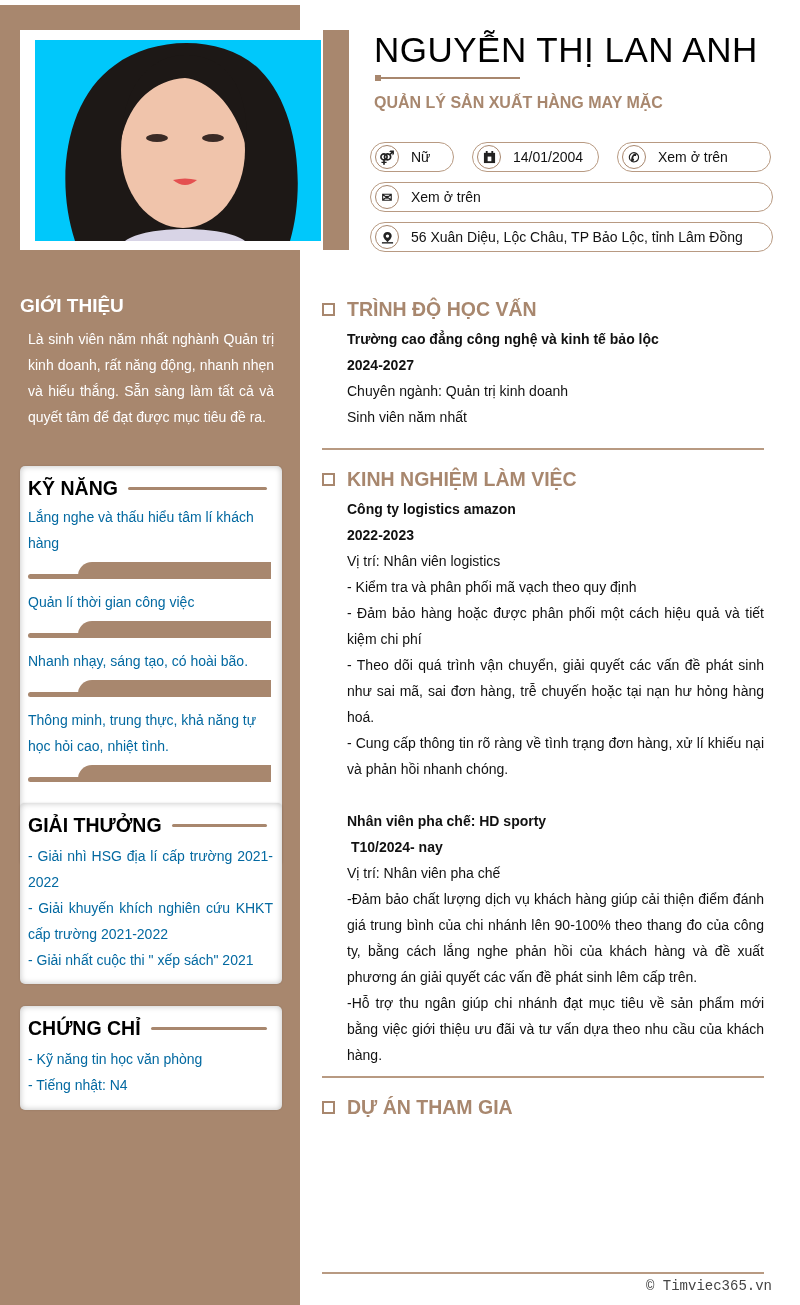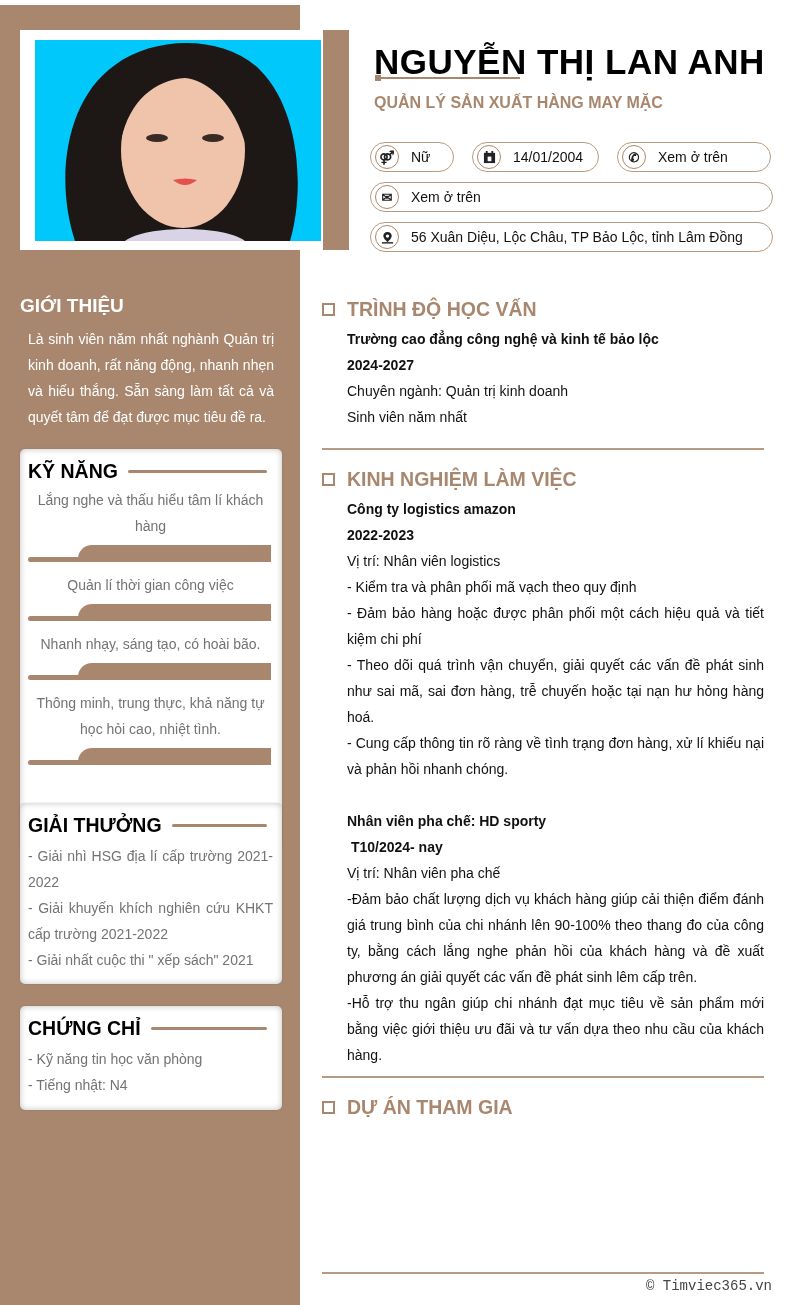--- a/index.html
+++ b/index.html
@@ -6,36 +6,36 @@
   html, body { width: 800px; height: 1305px; background: #ffffff; overflow: hidden; }
   body { position: relative; font-family: "Liberation Sans", sans-serif; color: #111; }
 
   .sidebar-bg { position: absolute; left: 0; top: 5px; width: 300px; height: 1300px; background: #a8876e; }
 
   .photo-frame { position: absolute; left: 20px; top: 30px; width: 303px; height: 220px; background: #fff; }
   .photo { position: absolute; left: 35px; top: 40px; width: 286px; height: 201px; background: #00c8fb; overflow: hidden; }
   .photo svg { display: block; }
   .photo-bar { position: absolute; left: 323px; top: 30px; width: 26px; height: 220px; background: #a8876e; }
 
-  .name { position: absolute; left: 374px; top: 30px; font-size: 35px; font-weight: bold; letter-spacing: 0.5px; color: #000; white-space: nowrap; margin-top: 12px; }
+  .name { position: absolute; left: 374px; top: 30px; font-size: 35px; font-weight: normal; letter-spacing: 0.5px; color: #000; white-space: nowrap; }
   .name-rule { position: absolute; left: 375px; top: 77px; width: 145px; height: 2px; background: #a8876e; }
   .name-rule::before { content: ""; position: absolute; left: 0; top: -2px; width: 6px; height: 6px; background: #a8876e; }
   .job-title { position: absolute; left: 374px; top: 94px; font-size: 16px; font-weight: bold; color: #a8876e; white-space: nowrap; }
 
   .pill { position: absolute; height: 30px; border: 1.5px solid #b89a82; border-radius: 16px; display: flex; align-items: center; padding-left: 4px; font-size: 14px; color: #111; background:#fff; }
   .pill .ico { width: 24px; height: 24px; border: 1.5px solid #a8876e; border-radius: 50%; display: flex; align-items: center; justify-content: center; margin-right: 12px; flex-shrink: 0; font-size: 13px; color: #222; font-weight: bold; }
   .pill .ico svg { width: 13px; height: 13px; }
 
   .sidebar-heading-white { position: absolute; left: 20px; top: 295px; color: #fff; font-size: 19px; font-weight: bold; }
   .intro-text { position: absolute; left: 28px; top: 326px; width: 246px; color: #fff; font-size: 14px; line-height: 26px; text-align: justify; }
 
   .card { position: absolute; left: 20px; width: 262px; background: #fff; border-radius: 5px; box-shadow: 0 0 6px rgba(0,0,0,0.25) inset, 0 0 2px rgba(0,0,0,0.15); padding: 8px 9px 10px 8px; }
   .card-heading { display: flex; align-items: center; font-size: 19.5px; font-weight: bold; color: #000; height: 28px; }
   .card-heading .rule { flex: 1; height: 3px; background: #a8876e; margin-left: 10px; margin-right: 6px; border-radius: 2px; }
-  .card-text { font-size: 14px; line-height: 26px; color: #737373; }
+  .card-text { font-size: 14px; line-height: 26px; color: #0369a1; }
   .card-text.just { text-align: justify; }
 
   .skill-item { margin-top: 2px; }
   .skill-bar { position: relative; height: 17px; margin: 6px 2px 10px 0; }
   .skill-bar .thin { position: absolute; left: 0; bottom: 0; width: 60px; height: 5px; background: #a8876e; border-radius: 3px 0 0 3px; }
   .skill-bar .thick { position: absolute; left: 50px; right: 0; top: 0; height: 17px; background: #a8876e; border-top-left-radius: 14px; }
 
   .main-section { position: absolute; left: 322px; width: 442px; }
   .section-title { display: flex; align-items: center; font-size: 19.5px; font-weight: bold; color: #a8876e; height: 26px; }
   .section-title .box { width: 13px; height: 13px; border: 2px solid #a8876e; margin-right: 12px; }
@@ -100,21 +100,21 @@
         <circle cx="7" cy="5.5" r="1.8" fill="#fff"></circle>
         <rect x="1" y="12" width="12" height="1.5" fill="#222"></rect>
       </svg>
   </span>
   <span>56 Xuân Diệu, Lộc Châu, TP Bảo Lộc, tỉnh Lâm Đồng</span>
 </div>
 
 <div class="sidebar-heading-white">GIỚI THIỆU</div>
 <div class="intro-text">Là sinh viên năm nhất nghành Quản trị kinh doanh, rất năng động, nhanh nhẹn và hiếu thắng. Sẵn sàng làm tất cả và quyết tâm để đạt được mục tiêu đề ra.</div>
 
-<div class="card" style="top:449px; height:400px;text-align:center;">
+<div class="card" style="top:466px; height:400px;">
   <div class="card-heading">
     <span>KỸ NĂNG</span>
       <span class="rule"></span>
   </div>
   <div class="skill-item">
     <div class="card-text">Lắng nghe và thấu hiểu tâm lí khách hàng</div>
     <div class="skill-bar">
         <div class="thin"></div>
         <div class="thick"></div>
       </div>

